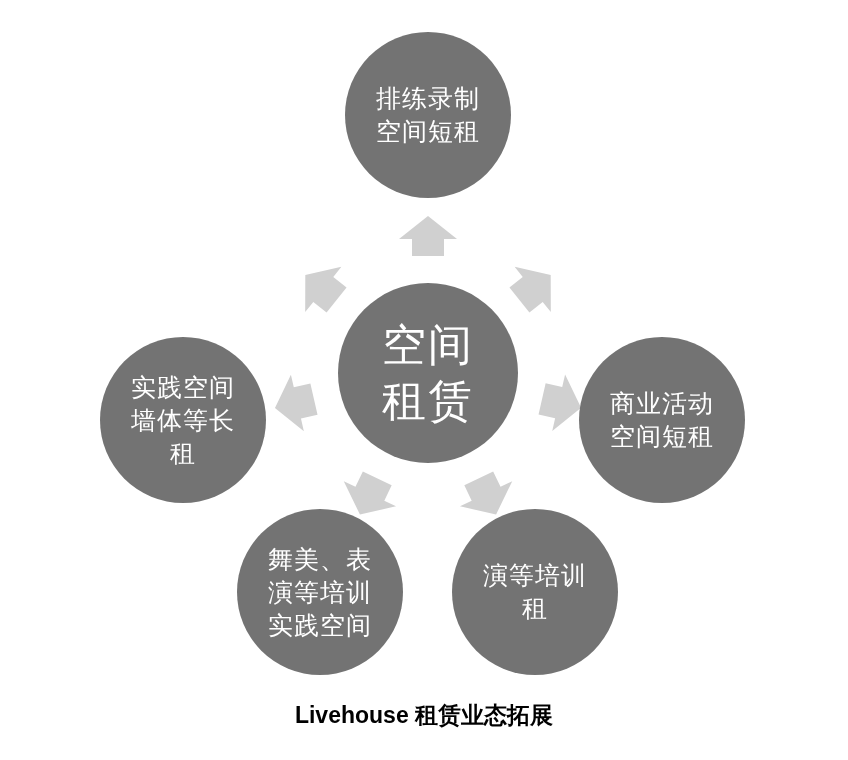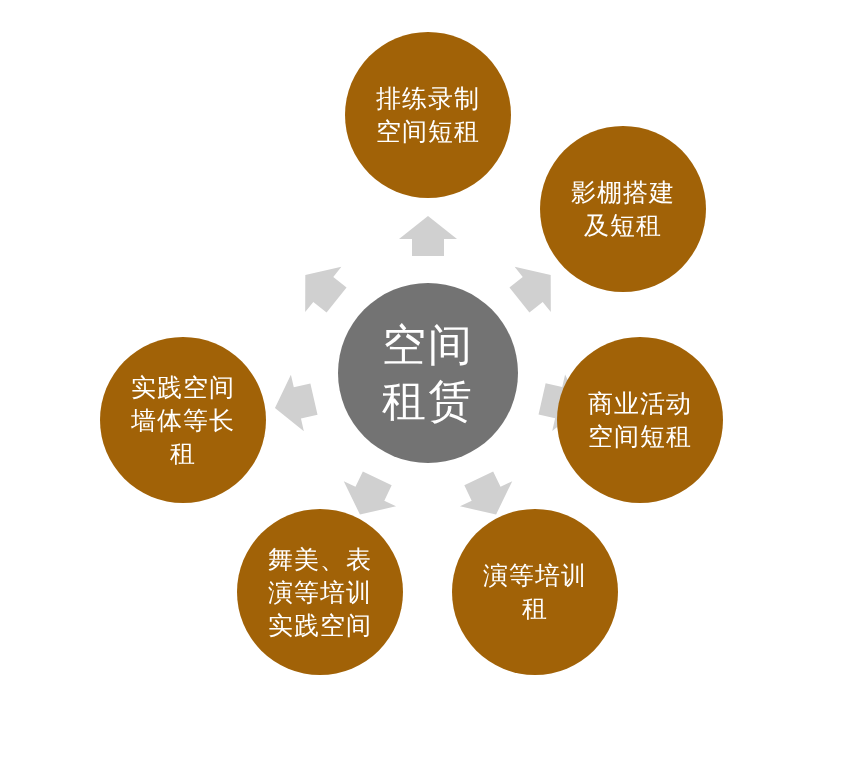--- a/index.html
+++ b/index.html
@@ -1,20 +1,20 @@
 <!DOCTYPE html>
 <html><head>
 <meta charset="utf-8">
 <style>
   html, body { margin: 0; padding: 0; background: #ffffff; }
   body { width: 848px; height: 760px; position: relative; overflow: hidden;
          font-family: "DejaVu Sans", "Liberation Sans", sans-serif; }
   .stage { position: absolute; left: 0; top: 0; width: 848px; height: 760px; }
   .arrows { position: absolute; left: 0; top: 0; width: 848px; height: 760px; }
-  .node { position: absolute; border-radius: 50%; background: #a16207;
+  .node { position: absolute; border-radius: 50%; background: #737373;
           display: flex; align-items: center; justify-content: center;
           text-align: center; color: #ffffff; box-sizing: border-box; }
   .node .label { display: block; font-size: 25px; line-height: 33px;
                  letter-spacing: 1px; white-space: pre-line; }
   .center-node { background: #737373; }
   .center-node .label { font-size: 44px; line-height: 56px; letter-spacing: 2px; }
   .caption { position: absolute; left: 0; width: 848px; top: 700px;
              text-align: center; font-size: 23px; font-weight: bold; color: #000000;
              font-family: "Liberation Sans", "DejaVu Sans", sans-serif; }
 </style>
@@ -53,26 +53,22 @@
   <div class="node center-node" style="left:338px; top:283px; width:180px; height:180px;">
     <span class="label">空间
 租赁</span>
   </div>
 
   <div class="node" style="left:345px; top:32px; width:166px; height:166px;">
     <span class="label">排练录制
 空间短租</span>
   </div>
 
-  <div class="node" style="left:540px; top:126px; width:166px; height:166px;">
-    <span class="label">影棚搭建
-及短租</span>
-  </div>
 
-  <div class="node" style="left:557px; top:337px; width:166px; height:166px;">
+  <div class="node" style="left:579px; top:337px; width:166px; height:166px;">
     <span class="label">商业活动
 空间短租</span>
   </div>
 
   <div class="node" style="left:452px; top:509px; width:166px; height:166px;">
     <span class="label">演等培训
 租</span>
   </div>
 
   <div class="node" style="left:237px; top:509px; width:166px; height:166px;">
@@ -81,13 +77,14 @@
 实践空间</span>
   </div>
 
   <div class="node" style="left:100px; top:337px; width:166px; height:166px;">
     <span class="label">实践空间
 墙体等长
 租</span>
   </div>
 
 
+  <div class="caption">Livehouse 租赁业态拓展</div>
 </div>
 
 </body></html>

